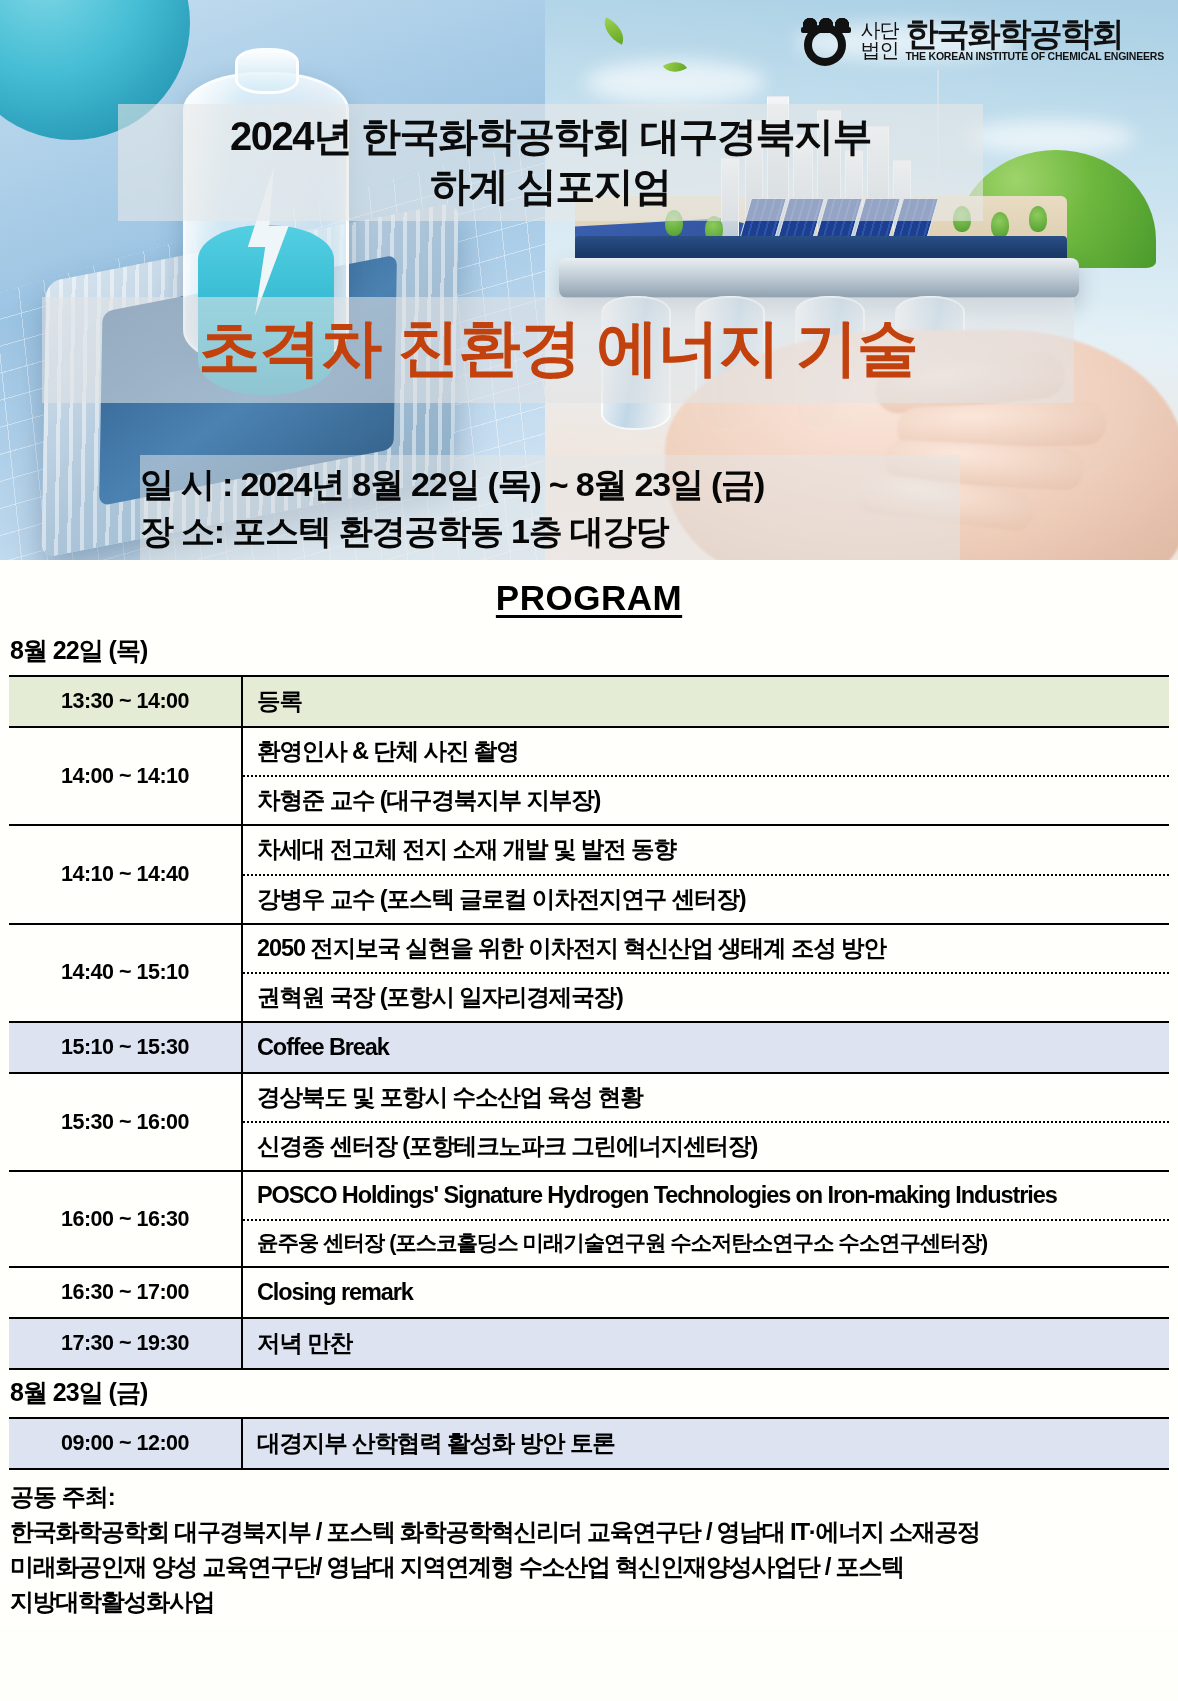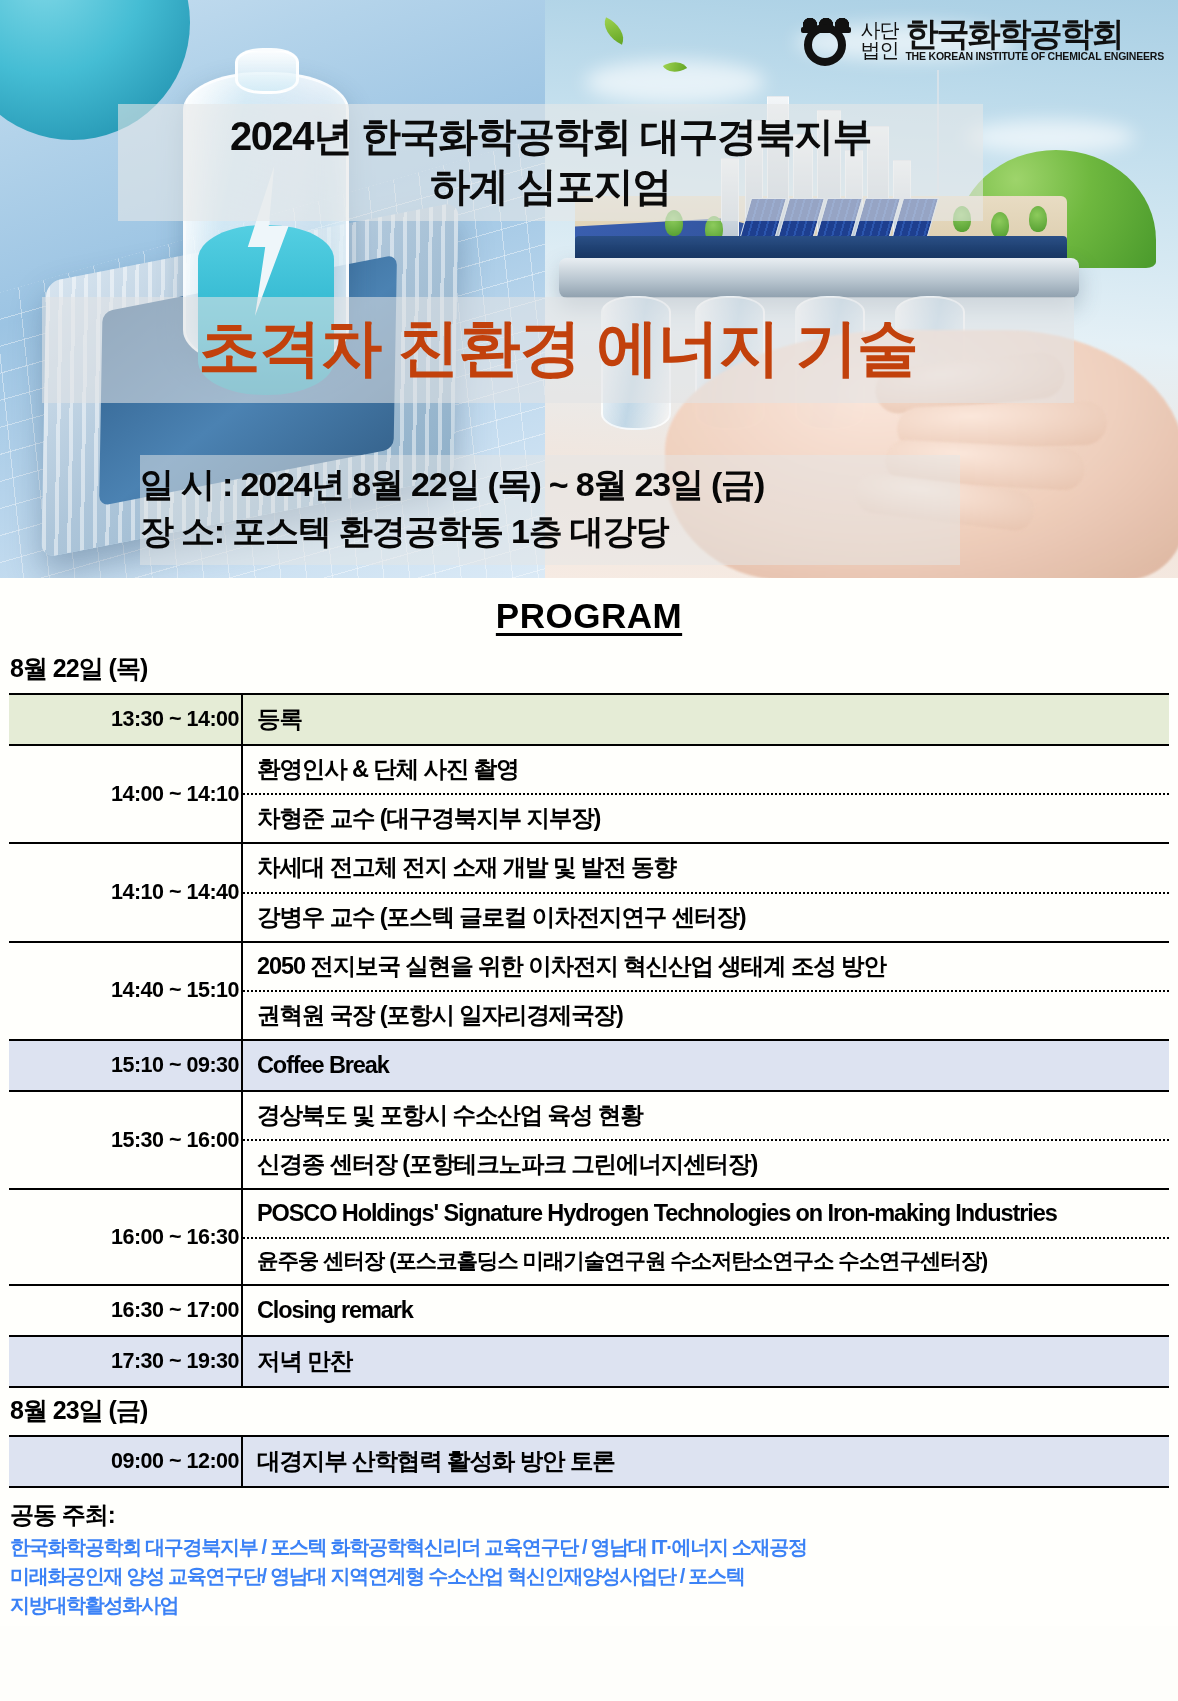--- a/index.html
+++ b/index.html
@@ -315,21 +315,21 @@
     font-weight: bold;
     line-height: 1.38;
     letter-spacing: -1.2px;
     color: #070707;
     background: rgba(229,230,231,.52);
   }
 
   
   .program {
     position: absolute;
-    left: 0; top: 578px;
+    left: 0; top: 560px;
     width: 1178px;
     background: #fffffc;
     padding-top: 6px;
   }
   .program-heading {
     text-align: center;
     font-size: 35px;
     font-weight: bold;
     letter-spacing: 0.5px;
     color: #000;
@@ -350,21 +350,21 @@
     border-collapse: collapse;
     table-layout: fixed;
   }
   table.sched td {
     border-top: 2px solid #000;
     border-bottom: 2px solid #000;
     vertical-align: middle;
   }
   td.time {
     width: 228px;
-    text-align: right;
+    text-align: center;
     font-size: 21.5px;
     font-weight: bold;
     letter-spacing: -0.5px;
     border-right: 2px solid #000;
     padding: 6px 2px;
     white-space: nowrap;
   }
   td.body { padding: 0; }
   .line-title, .line-speaker, .line-single {
     font-size: 23.5px;
@@ -385,25 +385,25 @@
     padding: 10px 10px 6px 10px;
   }
   .org-head {
     font-size: 24px;
     font-weight: bold;
     letter-spacing: -1px;
     line-height: 1.45;
     color: #000;
   }
   .org-line {
-    font-size: 20px;
+    font-size: 24px;
     font-weight: bold;
     letter-spacing: -1.3px;
     line-height: 1.45;
-    color: #3b82f6;
+    color: #000000;
   }
 </style>
 </head>
 <body>
 
 <div id="poster">
 
   <div class="hero">
 
     <div class="hero-left">
@@ -531,21 +531,21 @@
           </td>
         </tr>
         <tr>
           <td class="time">14:40 ~ 15:10</td>
           <td class="body">
             <div class="line-title">2050 전지보국 실현을 위한 이차전지 혁신산업 생태계 조성 방안</div>
             <div class="line-speaker">권혁원 국장 (포항시 일자리경제국장)</div>
           </td>
         </tr>
         <tr class="row-blue">
-          <td class="time">15:10 ~ 09:30</td>
+          <td class="time">15:10 ~ 15:30</td>
           <td class="body">
             <div class="line-single">Coffee Break</div>
           </td>
         </tr>
         <tr>
           <td class="time">15:30 ~ 16:00</td>
           <td class="body">
             <div class="line-title">경상북도 및 포항시 수소산업 육성 현황</div>
             <div class="line-speaker">신경종 센터장 (포항테크노파크 그린에너지센터장)</div>
           </td>

